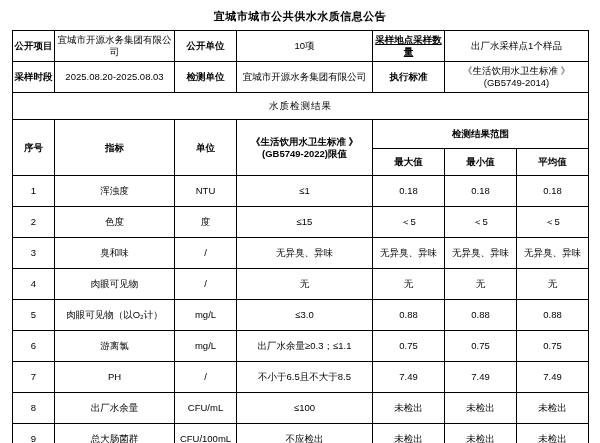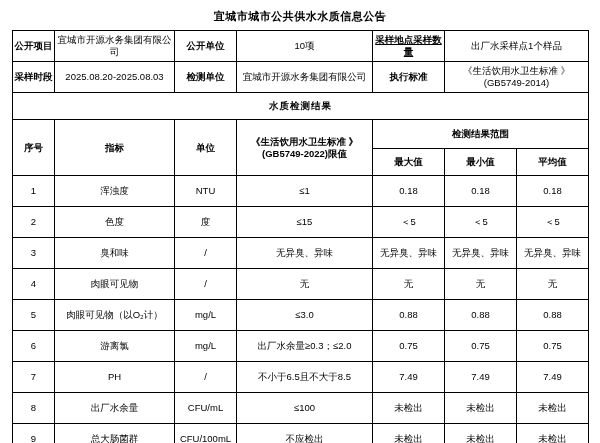--- a/index.html
+++ b/index.html
@@ -40,21 +40,21 @@
     vertical-align: middle;
     font-size: 9.5px;
     line-height: 1.25;
     padding: 2px 1px;
     word-break: break-all;
   }
   .hdr {
     font-weight: bold;
   }
   .section-title {
-    font-weight: bold;
+    font-weight: normal;
     font-size: 11px;
     letter-spacing: 1px;
   }
   .r1 td { height: 26px; }
   .r2 td { height: 26px; }
   .r3 td { height: 22px; }
   .r4 td { height: 24px; }
   .r5 td { height: 22px; margin-top: 37px; }
   .data-row td { height: 26px; }
   .small {
@@ -172,21 +172,21 @@
         <td class="small">mg/L</td>
         <td class="small">≤3.0</td>
         <td class="small">0.88</td>
         <td class="small">0.88</td>
         <td class="small">0.88</td>
       </tr>
       <tr class="data-row">
         <td>6</td>
         <td class="small">游离氯</td>
         <td class="small">mg/L</td>
-        <td class="tiny nowrap">出厂水余量≥0.3；≤2.0</td>
+        <td class="tiny nowrap">出厂水余量≥0.3；≤1.1</td>
         <td class="small">0.75</td>
         <td class="small">0.75</td>
         <td class="small">0.75</td>
       </tr>
       <tr class="data-row">
         <td>7</td>
         <td class="small">PH</td>
         <td class="small">/</td>
         <td class="small">不小于6.5且不大于8.5</td>
         <td class="small">7.49</td>

